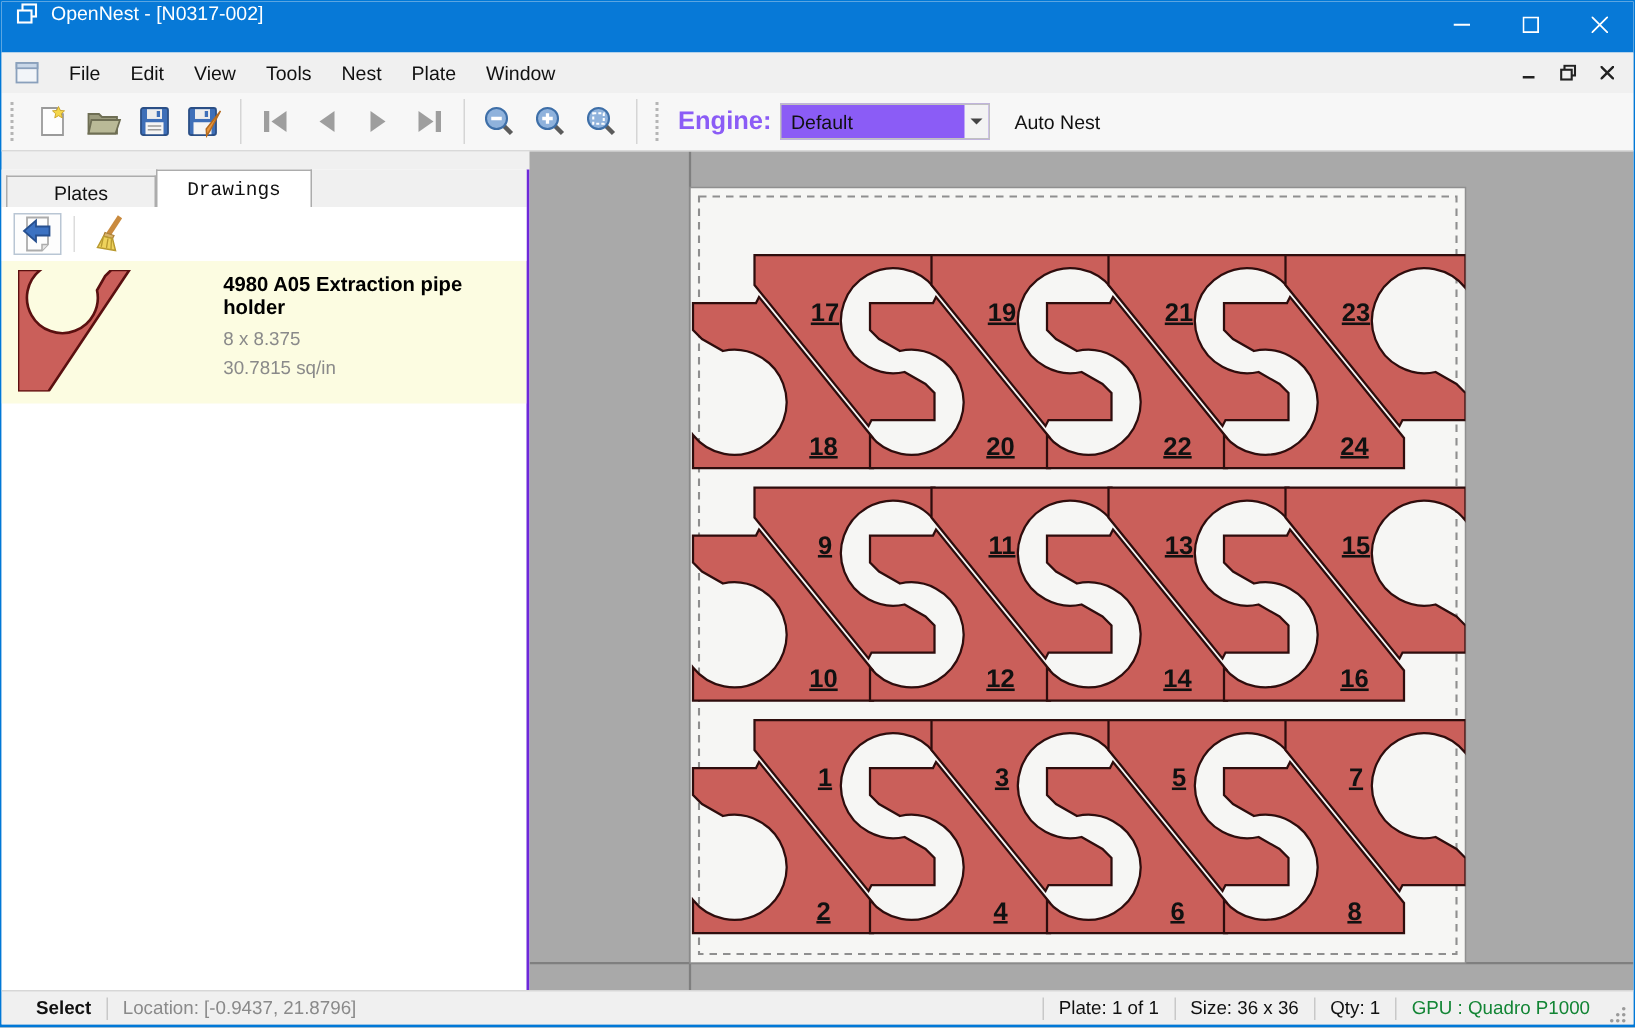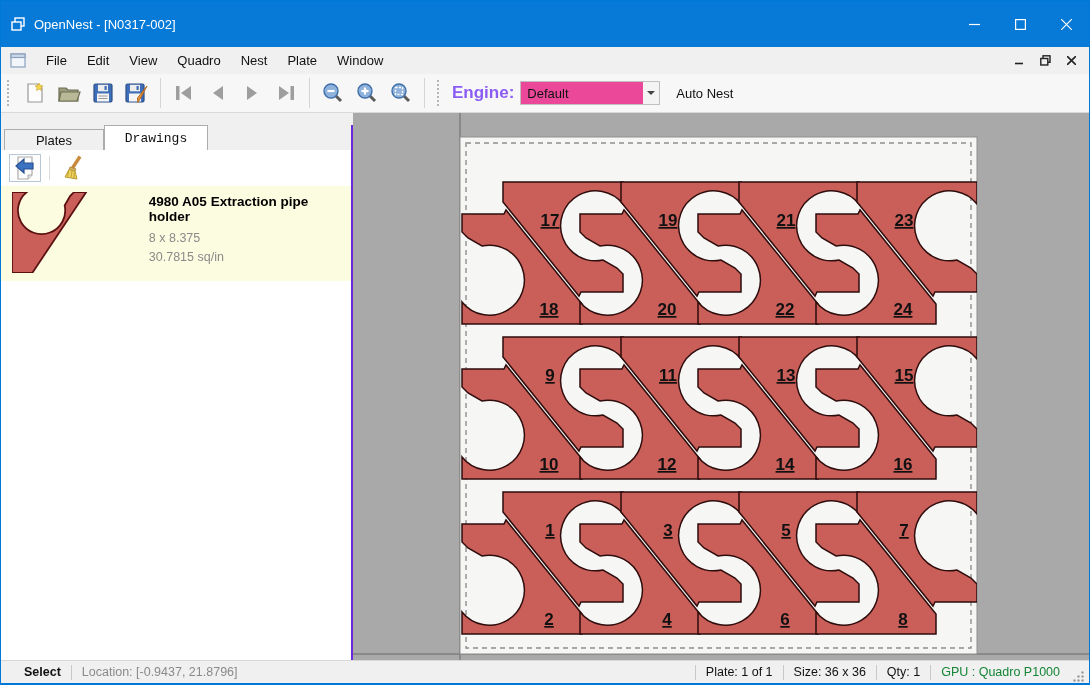--- a/index.html
+++ b/index.html
@@ -4,38 +4,38 @@
 <style>
   * { box-sizing: border-box; margin: 0; padding: 0; }
   html,body { background:#d0d0d0; }
   body { font-family: "Liberation Sans", sans-serif; }
   .window {
     width:1090px; height:685px; position:relative; overflow:hidden;
     border:1px solid #0078D7; border-bottom:2px solid #0078D7;
     display:flex; flex-direction:column; background:#F0F0F0;
   }
   
-  .titlebar { height:46px; background:#0779D7; display:flex; align-items:center; flex:0 0 auto; }
+  .titlebar { height:34px; background:#0779D7; display:flex; align-items:flex-start; flex:0 0 auto; }
   .titlebar .app-icon { margin:0 8px 0 9px; display:flex; }
   .titlebar .title { color:#fff; font-size:13px; }
   .titlebar .spacer { flex:1; }
   .cap-btn { width:46px; height:30px; display:flex; align-items:center; justify-content:center; }
   
   .menubar { height:27px; background:#F0F0F0; display:flex; align-items:center; flex:0 0 auto; }
   .mdi-doc-icon { margin:0 10px 0 9px; display:flex; }
   .menu-item { font-size:13px; color:#111; padding:5px 10px; }
   .menubar .spacer { flex:1; }
   .mdi-btn { width:24px; height:22px; display:flex; align-items:center; justify-content:center; margin-right:2px; }
   
   .toolbar { height:39px; background:#F7F7F7; border-bottom:1px solid #D9D9D9; display:flex; align-items:center; flex:0 0 auto; }
   .grip { width:7px; height:26px; border-left:2px dotted #B5B5B5; margin:0 4px 0 6px; }
   .tbtn { width:34px; height:32px; display:flex; align-items:center; justify-content:center; }
   .tsep { width:1px; height:30px; background:#D5D5D5; margin:0 6px; }
   .engine-label { font-size:17px; font-weight:bold; color:#8b5cf6; margin:0 6px 0 4px; }
-  .combo { width:140px; height:24px; background:#ec4899; border:1px solid #C0C0C0; display:flex; align-items:center; font-size:13px; color:#111; }
+  .combo { width:140px; height:24px; background:#8b5cf6; border:1px solid #C0C0C0; display:flex; align-items:center; font-size:13px; color:#111; }
   .combo .combo-text { flex:1; padding-left:6px; }
   .combo .combo-arrow { width:16px; height:22px; display:flex; align-items:center; justify-content:center; background:#F3F3F3; }
   .combo-arrow i { width:0; height:0; border-left:4px solid transparent; border-right:4px solid transparent; border-top:4px solid #444; }
   .autonest { font-size:13px; color:#111; padding:6px 10px; margin-left:6px; }
   
   .main { flex:1; display:flex; min-height:0; }
   .left-panel { width:352px; background:#fff; border-right:2px solid #6d28d9; display:flex; flex-direction:column;margin-top:12px; }
   .tabstrip { height:25px; background:#F0F0F0; display:flex; align-items:flex-end; padding-left:3px; flex:0 0 auto; }
   .tab { font-size:13px; color:#111; display:flex; align-items:center; justify-content:center; }
   .tab.inactive { height:21px; width:100px; background:#F0F0F0; border:1px solid #ACACAC; border-bottom:none; }
@@ -97,21 +97,21 @@
     <span class="mdi-doc-icon">
       <svg width="16" height="15" viewBox="0 0 16 15">
         <rect x="1" y="1" width="14" height="13" fill="#F2F5F9" stroke="#8AA0BC" stroke-width="1.2"></rect>
         <rect x="1" y="1" width="14" height="3.5" fill="#C9D7E8" stroke="#8AA0BC" stroke-width="1.2"></rect>
       </svg>
     </span>
     <span id="menu-items" style="display:flex;align-items:center;">
         <span class="menu-item">File</span>
         <span class="menu-item">Edit</span>
         <span class="menu-item">View</span>
-        <span class="menu-item">Quadro</span>
+        <span class="menu-item">Tools</span>
         <span class="menu-item">Nest</span>
         <span class="menu-item">Plate</span>
         <span class="menu-item">Window</span>
       </span>
     <span class="spacer"></span>
     <span class="mdi-btn">
       <svg width="9" height="9" viewBox="0 0 9 9">
           <line x1="0" y1="7.5" x2="8" y2="7.5" stroke="#222" stroke-width="1.6"></line>
         </svg>
     </span>

